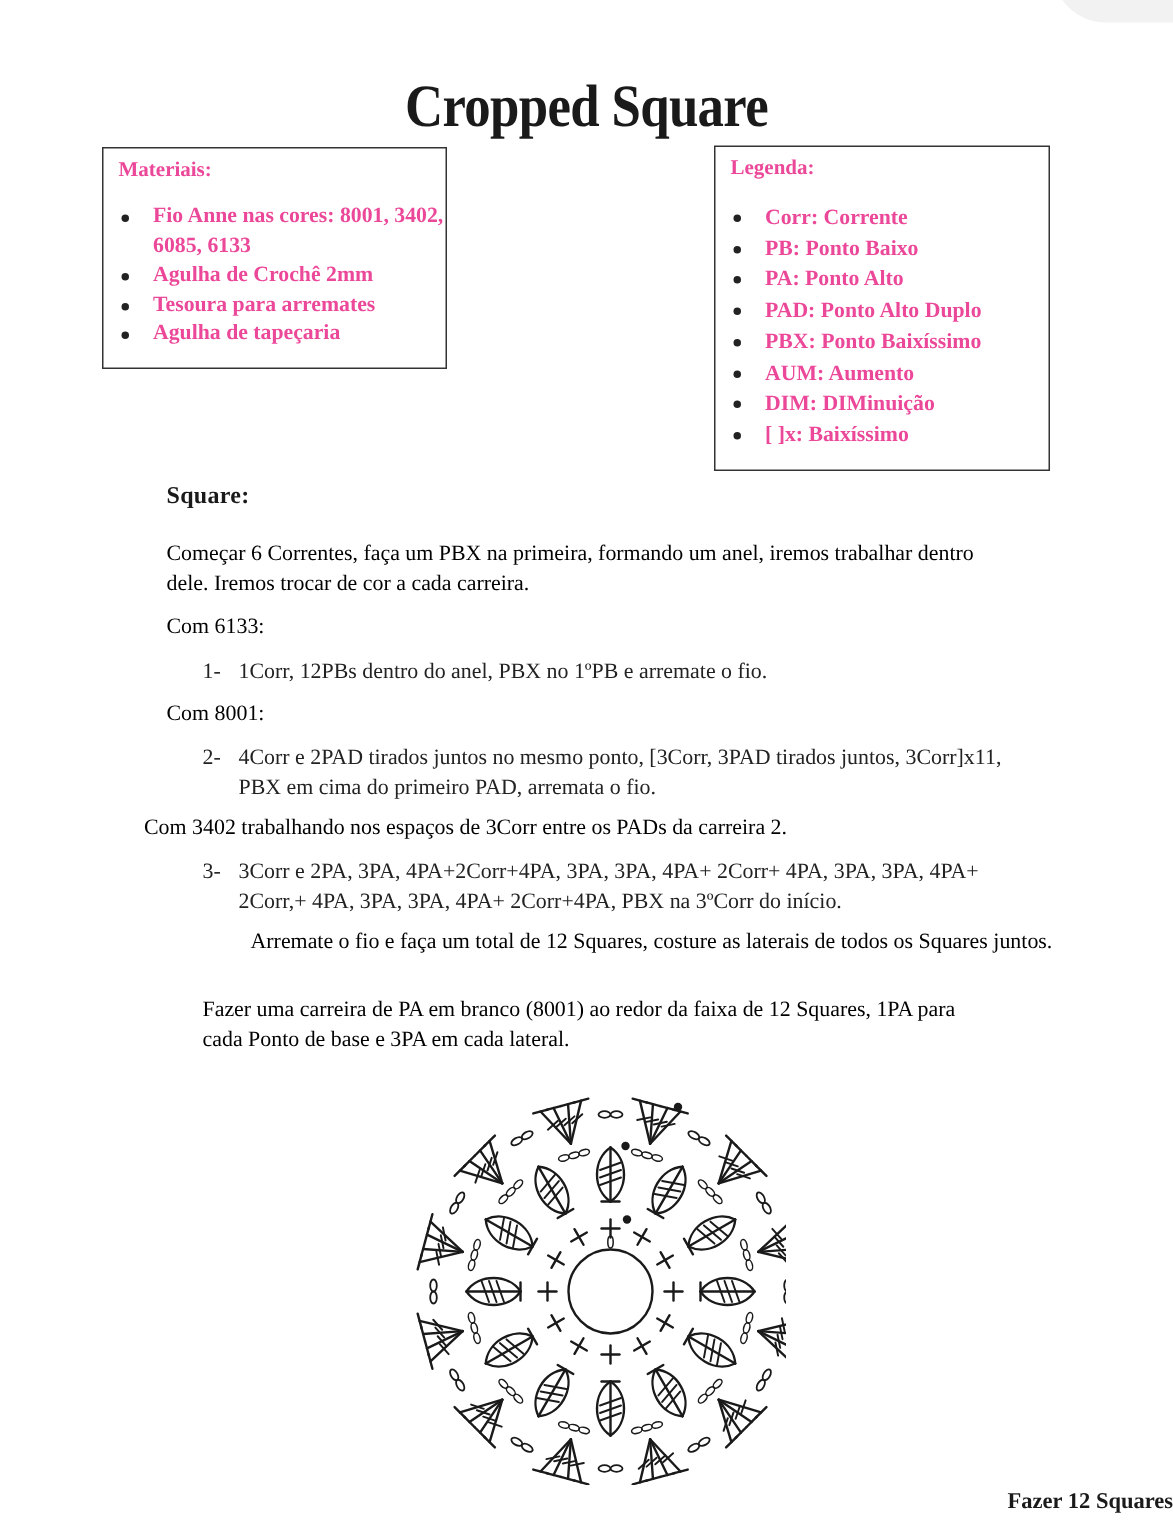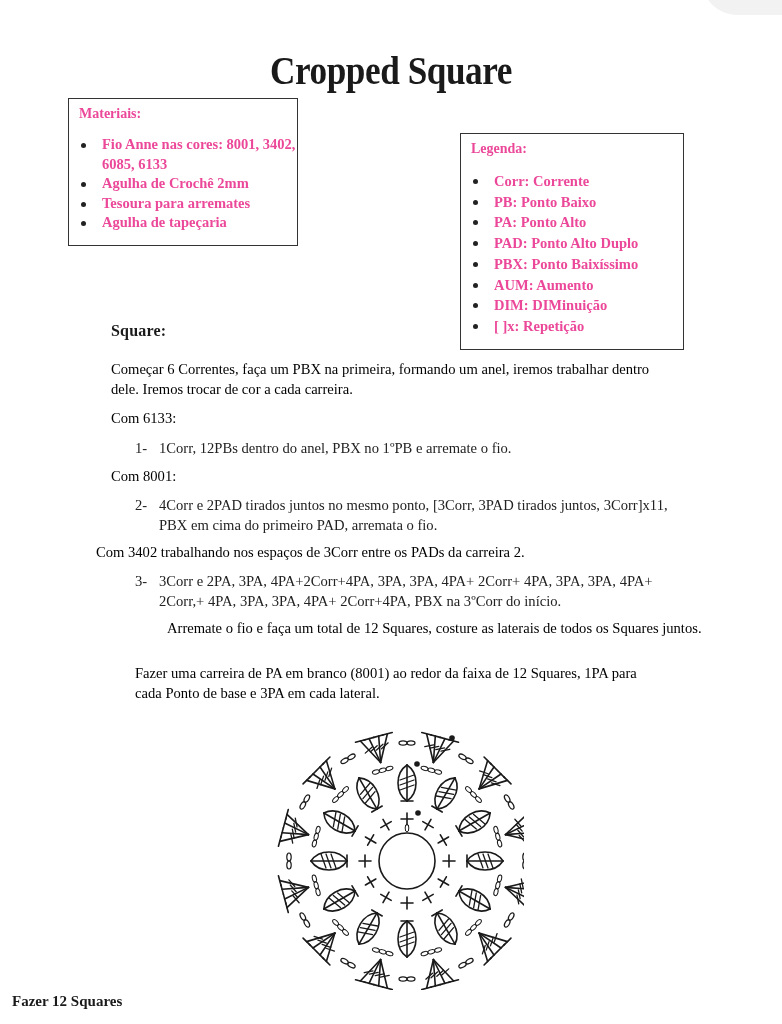--- a/index.html
+++ b/index.html
@@ -23,39 +23,39 @@
   }
   .box .box-title { margin: 7px 0 0 10px; font-size: 14px; }
   .box ul { margin: 0; padding: 0; list-style: none; }
   .box li { position: relative; padding-left: 33px; line-height: 19.5px; }
   .box li::before {
     content: ""; position: absolute; left: 12px; top: 8px; width: 5px; height: 5px;
     border-radius: 50%; background: #222;
   }
   #materials { left: 68px; top: 98px; width: 228px; height: 146px; }
   #materials ul { margin-top: 13px; }
-  #legend { left: 460px; top: 97px; width: 222px; height: 215px; margin-top: 36px; }
+  #legend { left: 476px; top: 97px; width: 222px; height: 215px; }
   #legend ul { margin-top: 14px; }
   #legend li { line-height: 20.7px; }
 
   .section-heading {
     position: absolute; left: 111px; top: 322px; font-size: 16px; font-weight: bold;
     letter-spacing: 0.2px;
   }
   .para {
     position: absolute; font-size: 14.6px; line-height: 19.5px; color: #000000;
     font-family: "Liberation Serif", serif;
   }
   .step { position: absolute; font-size: 14.6px; line-height: 19.5px; color: #222; }
   .step .num { position: absolute; left: 0; top: 0; }
   .step .txt { position: absolute; left: 24px; top: 0; width: 520px; }
 
   #chart { position: absolute; left: 274px; top: 728px; width: 250px; height: 262px; }
   .caption {
-    position: absolute; left: 0; right: 0; top: 993px; text-align: left;
+    position: absolute; left: 0; right: 0; top: 993px; text-align: right;
     font-size: 15px; font-weight: bold; padding-left: 12px;
   }
 </style>
 </head>
 <body>
 
 <div class="corner-shape"></div>
 
 <h1 class="title">Cropped Square</h1>
 
@@ -72,21 +72,21 @@
 <div class="box" id="legend">
   <div class="box-title">Legenda:</div>
   <ul>
     <li>Corr: Corrente</li>
     <li>PB: Ponto Baixo</li>
     <li>PA: Ponto Alto</li>
     <li>PAD: Ponto Alto Duplo</li>
     <li>PBX: Ponto Baixíssimo</li>
     <li>AUM: Aumento</li>
     <li>DIM: DIMinuição</li>
-    <li>[ ]x: Repetição</li>
+    <li>[ ]x: Baixíssimo</li>
   </ul>
 </div>
 
 <div class="section-heading">Square:</div>
 
 <div class="para" style="left:111px; top:360px; width:555px;">Começar 6 Correntes, faça um PBX na primeira, formando um anel, iremos trabalhar dentro dele. Iremos trocar de cor a cada carreira.</div>
 
 <div class="para" style="left:111px; top:409px;">Com 6133:</div>
 
 <div class="step" style="left:135px; top:439px; width:560px; height:20px;">

